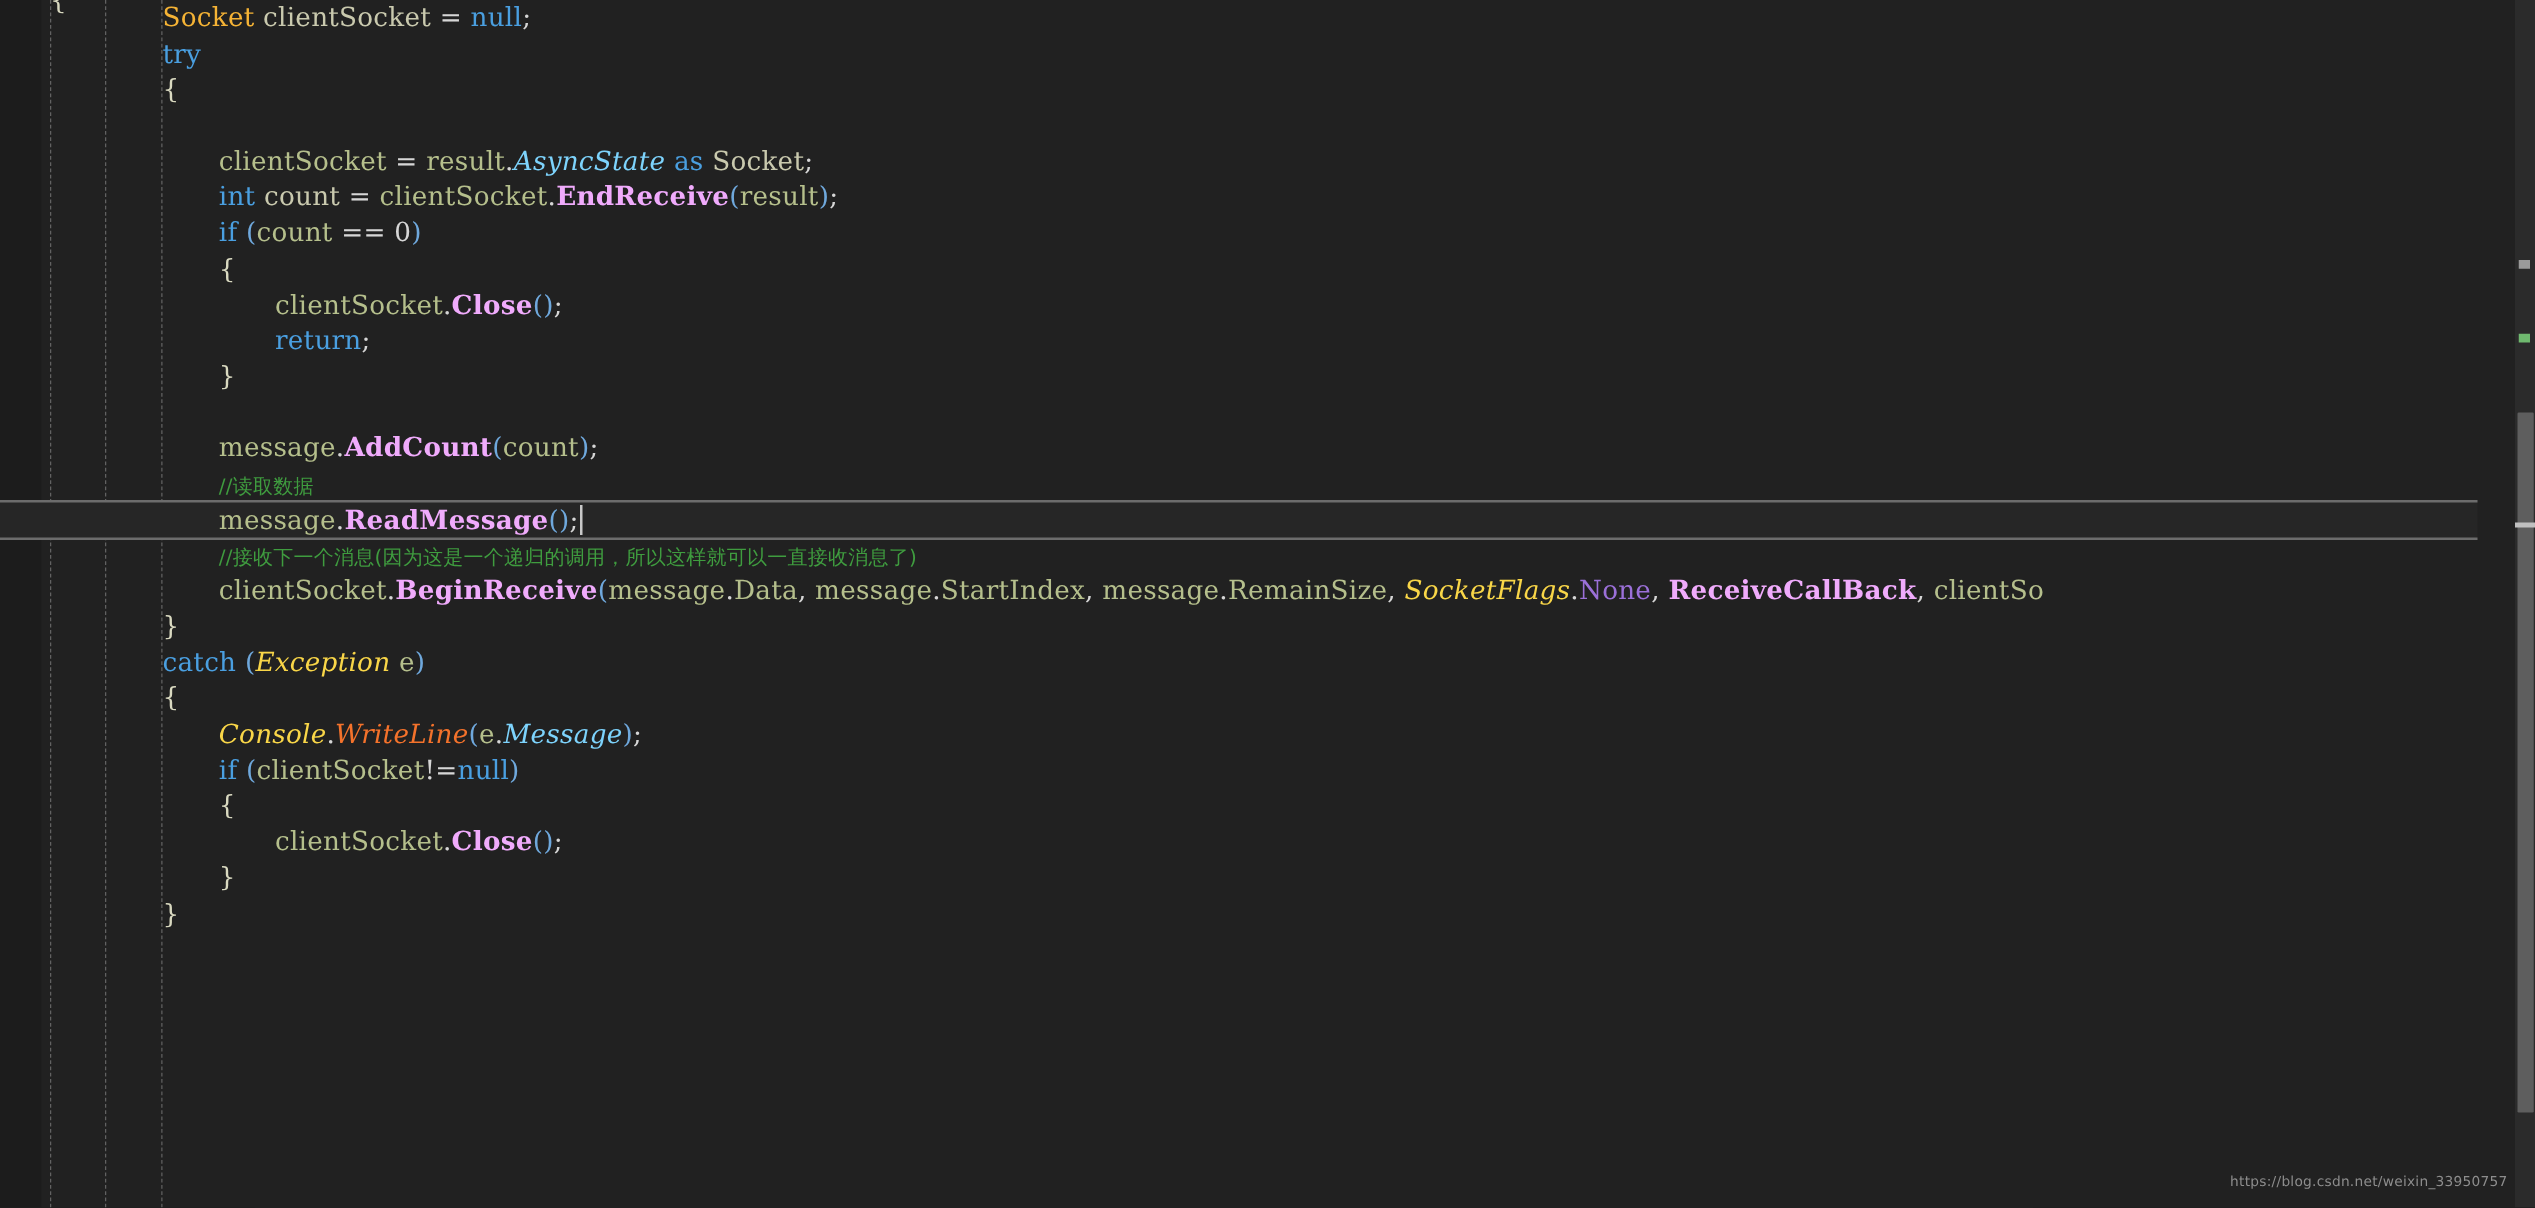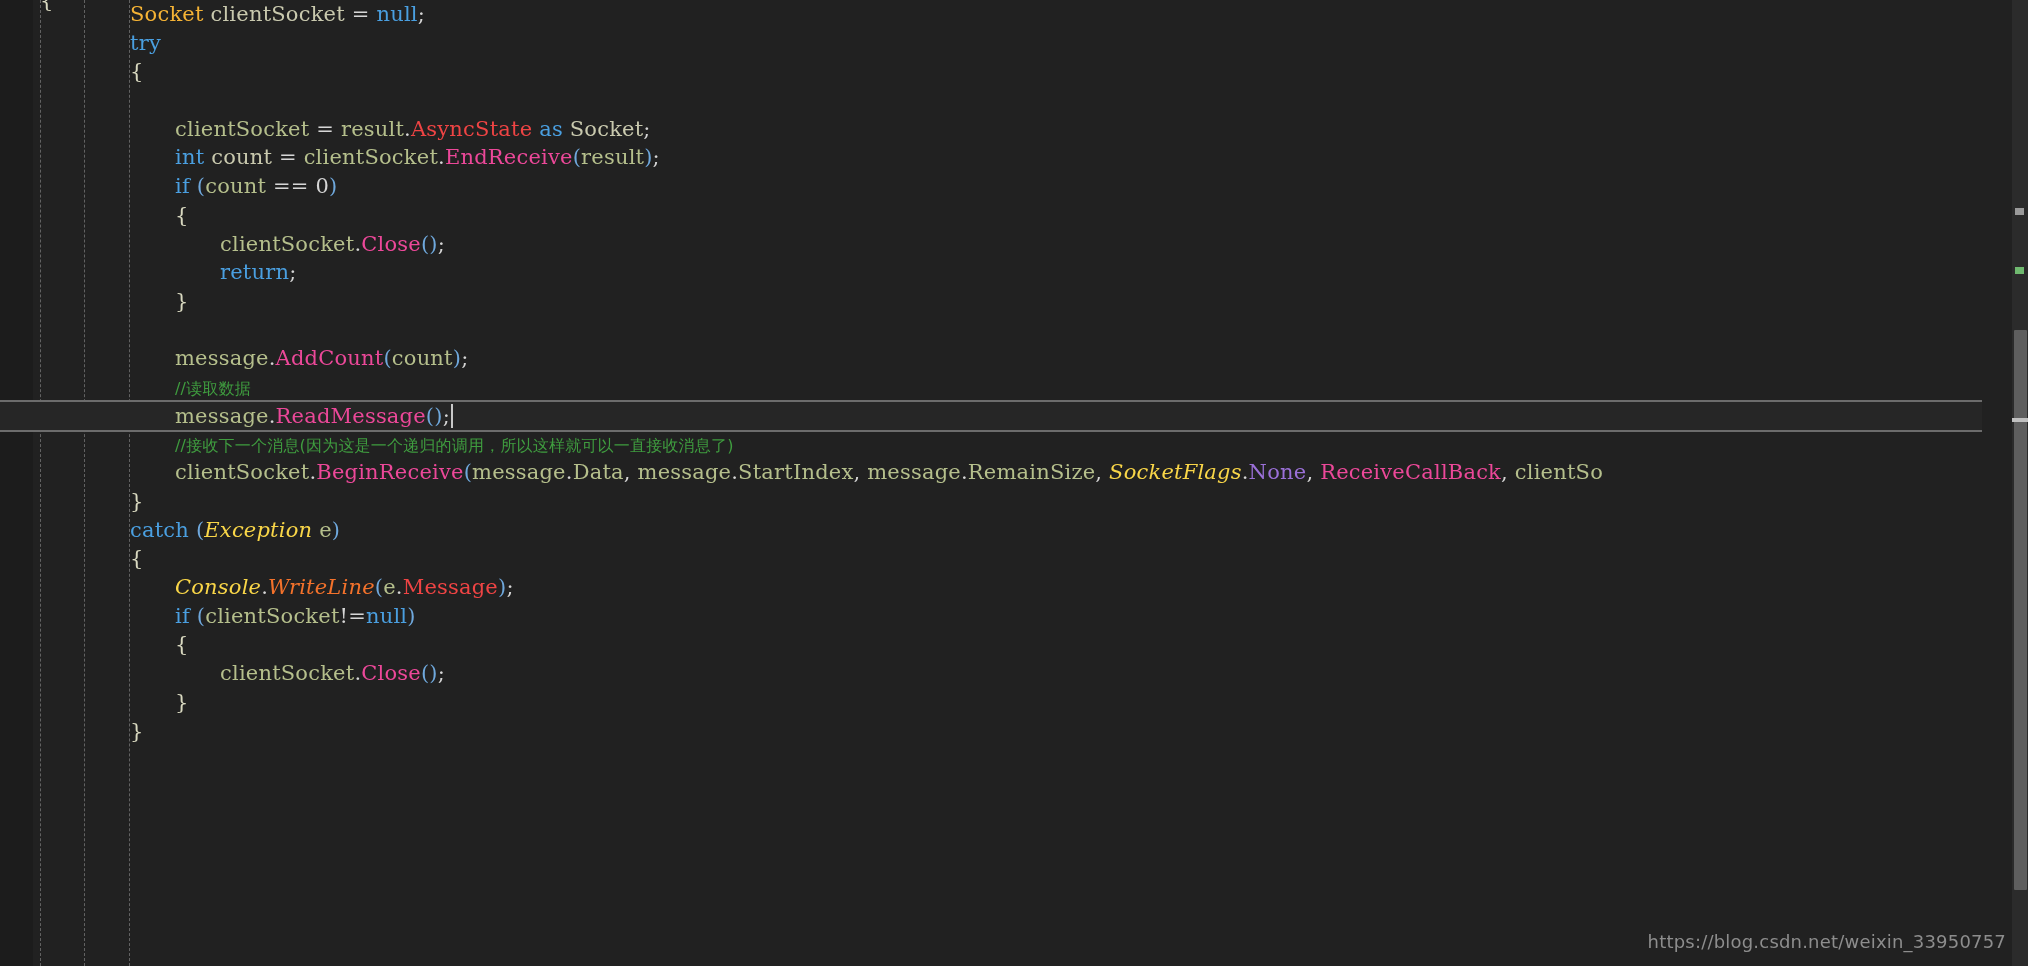--- a/index.html
+++ b/index.html
@@ -87,23 +87,23 @@
     vertical-align: -5px;
     margin-left: 1px;
   }
 
   
   .kw      { color: #4a9fe0; }              
   .type    { color: #f5b335; }              
   .type2   { color: #f9d648; font-style: italic; }  
   .ident   { color: #c9c9ae; }              
   .var     { color: #b5bf8c; }              
-  .method  { color: #ec4899; }              
+  .method  { color: #f0abfc; font-weight: bold; }              
   .methodi { color: #f4722b; font-style: italic; }
-  .prop    { color: #ef4444; }  
+  .prop    { color: #7dd3fc; font-style: italic; }  
   .enumv   { color: #9b70d8; }  
   .punct   { color: #d6d6d6; }
   .paren   { color: #6fa8dc; }
   .brace   { color: #d9d9c0; }
   .op      { color: #d6d6d6; }
   .num     { color: #d6d6d6; }
   .cmt     { color: #3f9c3f; font-family: "DejaVu Sans", "Liberation Sans", sans-serif; font-size: 16px; }
 
   
   #rail {
@@ -140,21 +140,21 @@
     background: #c0c0c0;
   }
 
   
   #watermark {
     position: absolute;
     right: 22px;
     bottom: 14px;
     color: #8d8d8d;
     font-family: "DejaVu Sans", "Liberation Sans", sans-serif;
-    font-size: 18px;
+    font-size: 11px;
     letter-spacing: 0.2px;
     white-space: nowrap;
   }
 
   
   .toppart {
     position: absolute;
     left: 40px;
     top: -12px;
     color: #d9d9c0;

